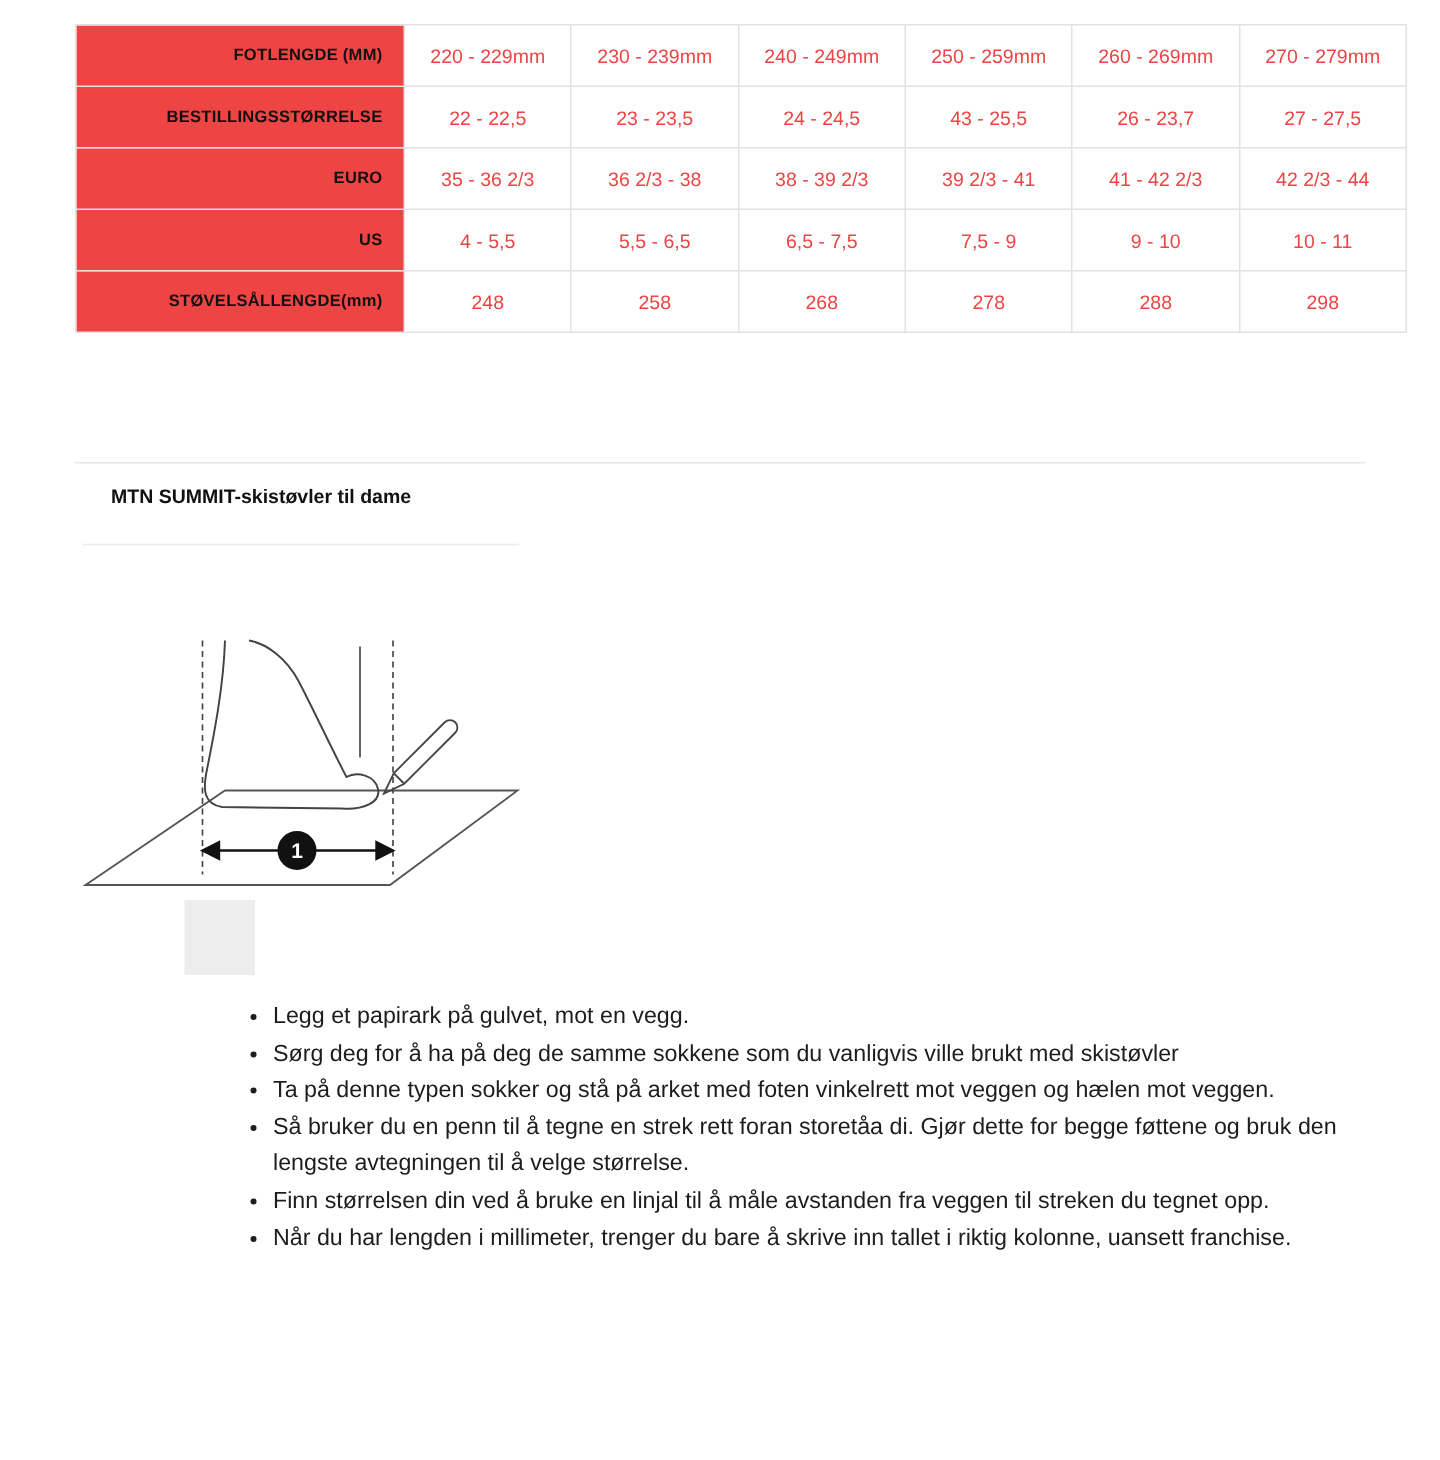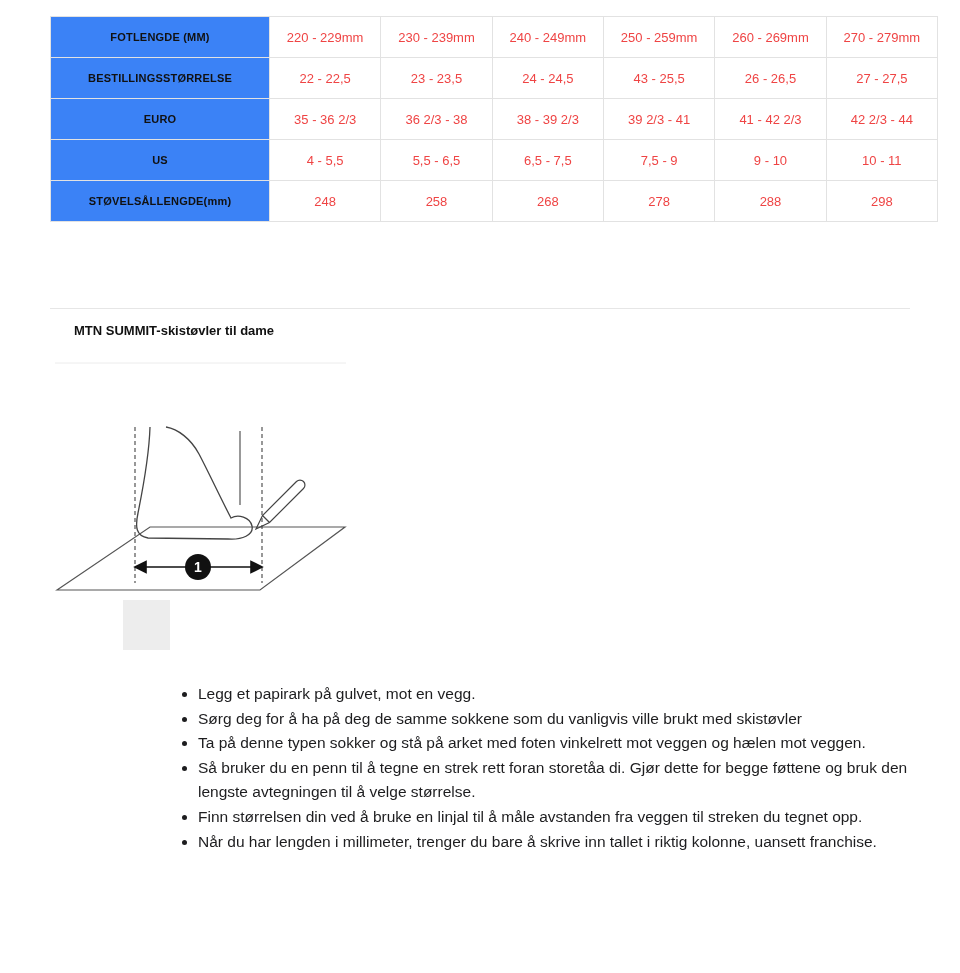--- a/index.html
+++ b/index.html
@@ -10,21 +10,21 @@
 
   
   table.size-table {
     position:absolute; left:50px; top:16px; width:888px;
     border-collapse:collapse; table-layout:fixed;
   }
   .size-table th, .size-table td {
     border:1px solid #e2e2e2; height:38px; vertical-align:middle;
   }
   .size-table th.row-label {
-    background:#3b82f6; text-align:center; padding:0 14px;
+    background:#ef4444; text-align:right; padding:0 14px;
     font-size:11px; font-weight:700; letter-spacing:.2px; color:#111;
     width:190px;
     margin-top:36px;
   }
   .size-table td {
     text-align:center; font-size:13px; color:#ef4444; font-weight:400;
   }
 
   
   .divider {
@@ -39,21 +39,21 @@
   }
 
   
   .illustration {
     position:absolute; left:50px; top:355px; width:300px; height:300px;
   }
 
   
   ul.instructions {
     position:absolute; left:160px; top:666px; width:726px;
-    margin:16px; padding:0 0 0 22px;
+    margin:0; padding:0 0 0 22px;
     font-size:15.5px; line-height:24.6px; color:#1d1d1f;
     list-style:disc;
   }
   ul.instructions li { margin:0; padding:0; }
 </style>
 </head>
 <body>
 
 <div class="page">
 
@@ -67,21 +67,21 @@
         <td>250 - 259mm</td>
         <td>260 - 269mm</td>
         <td>270 - 279mm</td>
       </tr>
       <tr>
         <th class="row-label">BESTILLINGSSTØRRELSE</th>
         <td>22 - 22,5</td>
         <td>23 - 23,5</td>
         <td>24 - 24,5</td>
         <td>43 - 25,5</td>
-        <td>26 - 26,5</td>
+        <td>26 - 23,7</td>
         <td>27 - 27,5</td>
       </tr>
       <tr>
         <th class="row-label">EURO</th>
         <td>35 - 36 2/3</td>
         <td>36 2/3 - 38</td>
         <td>38 - 39 2/3</td>
         <td>39 2/3 - 41</td>
         <td>41 - 42 2/3</td>
         <td>42 2/3 - 44</td>

